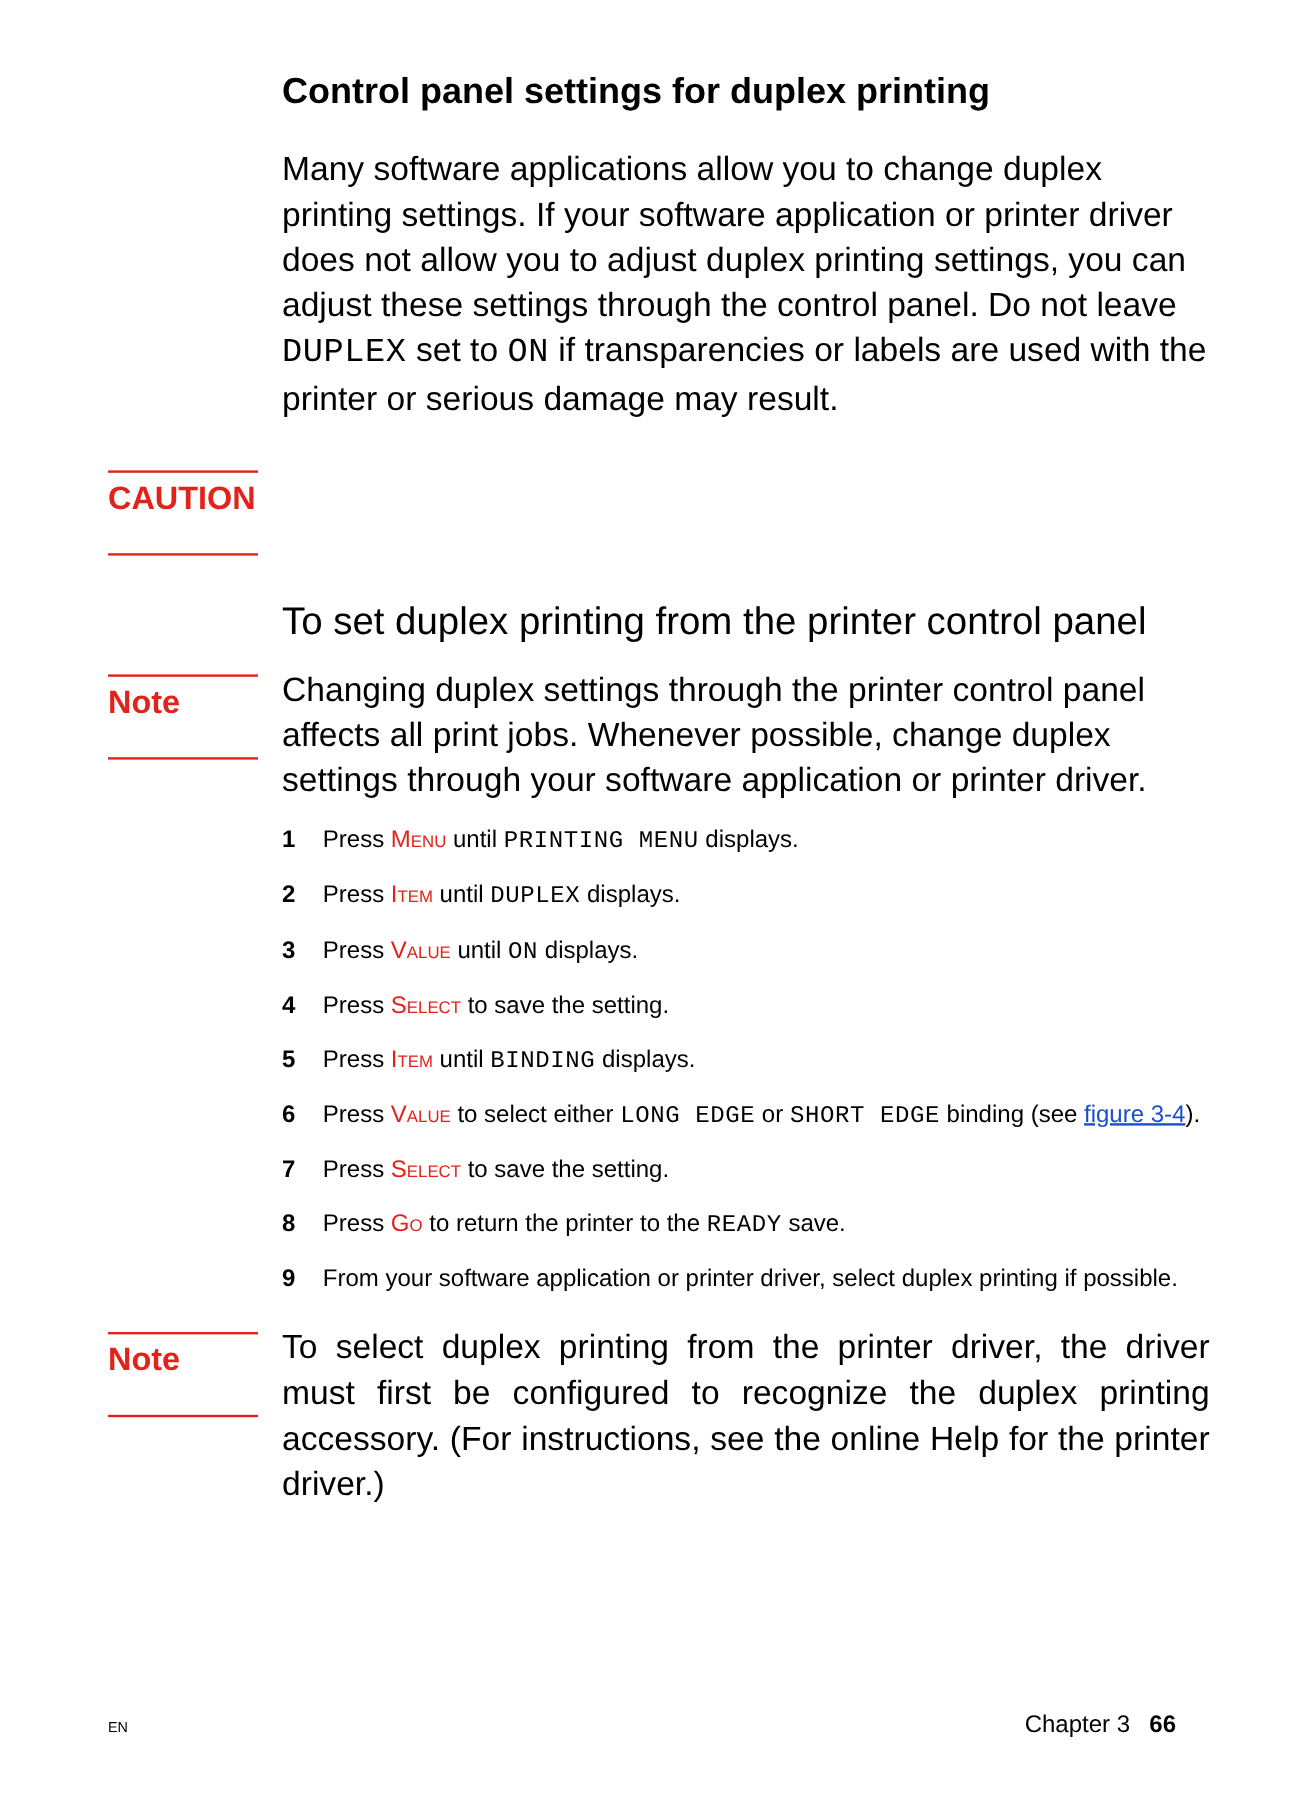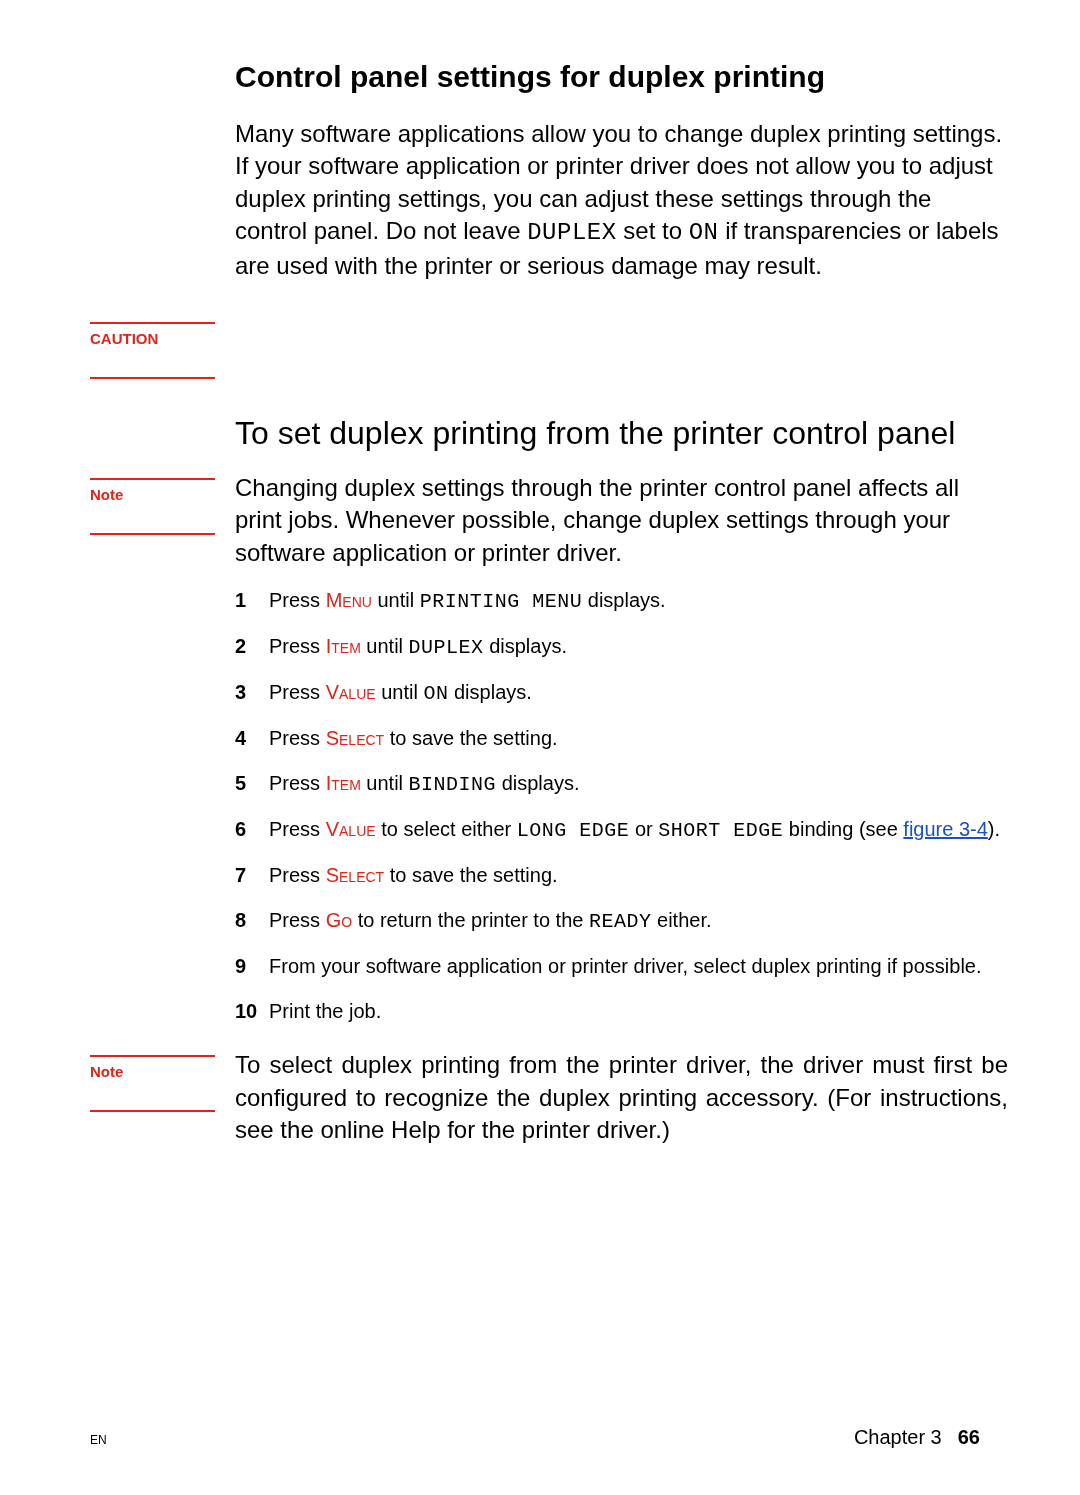--- a/index.html
+++ b/index.html
@@ -23,40 +23,40 @@
     font-size: 30px;
     font-weight: bold;
     margin: 0 0 18px 0;
   }
   .subheading {
     font-size: 32px;
     font-weight: normal;
     margin: 30px 0 18px 0;
   }
   .body-text {
-    font-size: 24px;
+    font-size: 28px;
     line-height: 1.35;
   }
   .row {
     display: flex;
     align-items: flex-start;
   }
   .label-col {
     width: 145px;
     flex-shrink: 0;
     padding-right: 10px;
     box-sizing: border-box;
   }
   .content-col {
     flex: 1;
   }
   .callout-label {
     color: #e2231a;
     font-weight: bold;
-    font-size: 15px;
+    font-size: 27px;
   }
   .rule {
     border-top: 2px solid #e2231a;
     width: 125px;
     margin: 6px 0;
   }
   .callout-block {
     margin-top: 34px;
   }
   .content-block {
@@ -175,29 +175,25 @@
         <li>
           <span class="num">6</span>
           <span class="step-body"><span>Press </span><span class="smallcaps">Value</span><span> to select either </span><span class="mono">LONG EDGE</span><span> or </span><span class="mono">SHORT EDGE</span><span> binding (see </span><a class="figlink" href="#">figure 3-4</a><span>).</span></span>
         </li>
         <li>
           <span class="num">7</span>
           <span class="step-body"><span>Press </span><span class="smallcaps">Select</span><span> to save the setting.</span></span>
         </li>
         <li>
           <span class="num">8</span>
-          <span class="step-body"><span>Press </span><span class="smallcaps">Go</span><span> to return the printer to the </span><span class="mono">READY</span><span> either.</span></span>
+          <span class="step-body"><span>Press </span><span class="smallcaps">Go</span><span> to return the printer to the </span><span class="mono">READY</span><span> save.</span></span>
         </li>
         <li>
           <span class="num">9</span>
           <span class="step-body">From your software application or printer driver, select duplex printing if possible.</span>
-        </li>
-        <li>
-          <span class="num">10</span>
-          <span class="step-body">Print the job.</span>
         </li>
       </ol>
   </div>
 
   <div class="row callout-block" style="margin-top:24px">
     <div class="label-col">
       <div class="rule"></div>
       <div class="callout-label">Note</div>
       <div class="rule" style="margin-top:30px"></div>
     </div>

